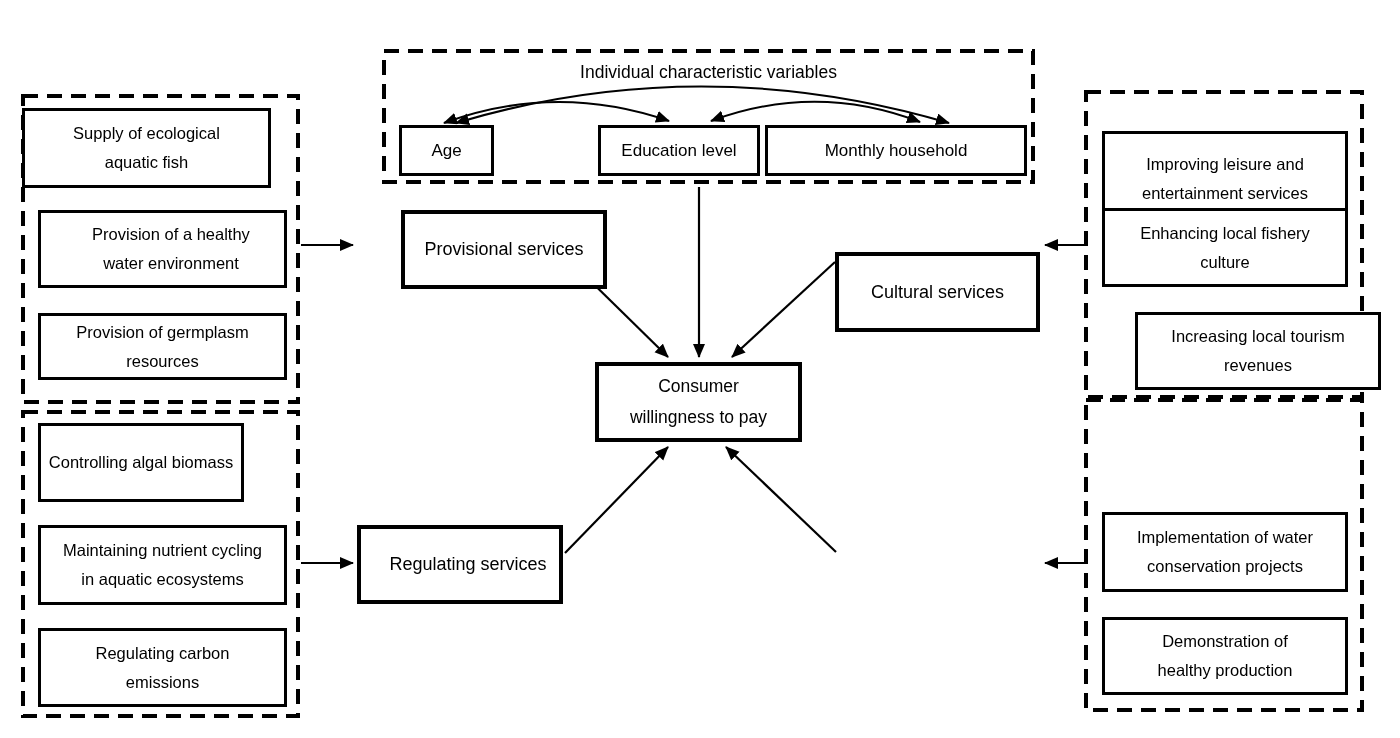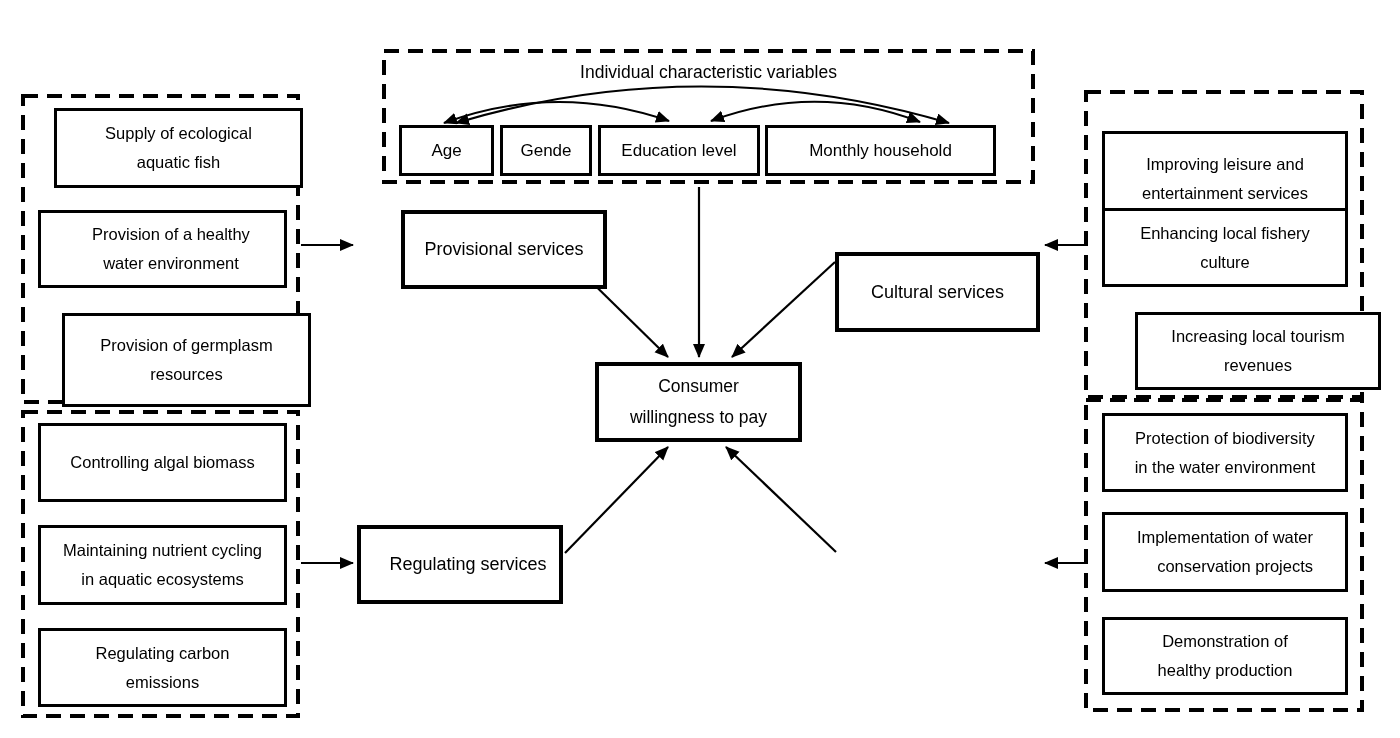--- a/index.html
+++ b/index.html
@@ -82,47 +82,44 @@
     <path d="M 836 552 L 726 447" fill="none" stroke="#000" stroke-width="2.2" marker-end="url(#arrow)"></path>
 
     <path d="M 301 245 L 353 245" fill="none" stroke="#000" stroke-width="2.2" marker-end="url(#arrow)"></path>
     <path d="M 301 563 L 353 563" fill="none" stroke="#000" stroke-width="2.2" marker-end="url(#arrow)"></path>
     <path d="M 1085 245 L 1045 245" fill="none" stroke="#000" stroke-width="2.2" marker-end="url(#arrow)"></path>
     <path d="M 1085 563 L 1045 563" fill="none" stroke="#000" stroke-width="2.2" marker-end="url(#arrow)"></path>
   </svg>
 
   <div class="group-title" style="left:384px; top:62px; width:649px;">Individual characteristic variables</div>
   <div class="box var-box" style="left:399px; top:125px; width:95px;  height:51px;">Age</div>
-  <div class="box var-box" style="left:500px; top:125px; width:92px;  height:51px;">Gende</div>
   <div class="box var-box" style="left:598px; top:125px; width:162px; height:51px;">Education level</div>
-  <div class="box var-box" style="left:765px; top:125px; width:231px; height:51px;">Monthly household</div>
+  <div class="box var-box" style="left:765px; top:125px; width:262px; height:51px;">Monthly household</div>
 
-  <div class="box" style="left:54px; top:108px; width:249px; height:80px;">Supply of ecological
+  <div class="box" style="left:22px; top:108px; width:249px; height:80px;">Supply of ecological
 aquatic fish</div>
   <div class="box" style="left:38px; top:210px; width:249px; height:78px;padding-left:17px;">Provision of a healthy
 water environment</div>
-  <div class="box" style="left:38px; top:313px; width:249px; height:94px;margin-left:24px;">Provision of germplasm
+  <div class="box" style="left:38px; top:313px; width:249px; height:67px;">Provision of germplasm
 resources</div>
 
-  <div class="box" style="left:38px; top:423px; width:249px; height:79px;">Controlling algal biomass</div>
+  <div class="box" style="left:38px; top:423px; width:206px; height:79px;">Controlling algal biomass</div>
   <div class="box" style="left:38px; top:525px; width:249px; height:80px;">Maintaining nutrient cycling
 in aquatic ecosystems</div>
   <div class="box" style="left:38px; top:628px; width:249px; height:79px;">Regulating carbon
 emissions</div>
 
   <div class="box" style="left:1102px; top:107px; width:246px; height:96px;margin-top:24px;">Improving leisure and
 entertainment services</div>
   <div class="box" style="left:1102px; top:208px; width:246px; height:79px;">Enhancing local fishery
 culture</div>
   <div class="box" style="left:1102px; top:312px; width:246px; height:78px;margin-left:33px;">Increasing local tourism
 revenues</div>
 
-  <div class="box" style="left:1102px; top:413px; width:246px; height:79px;">Protection of biodiversity
-in the water environment</div>
-  <div class="box" style="left:1102px; top:512px; width:246px; height:80px;text-align:right;">Implementation of water
+  <div class="box" style="left:1102px; top:512px; width:246px; height:80px;">Implementation of water
 conservation projects</div>
   <div class="box" style="left:1102px; top:617px; width:246px; height:78px;">Demonstration of
 healthy production</div>
 
   <div class="box service-box" style="left:357px; top:210px; width:206px; height:79px;margin-left:44px;">Provisional services</div>
   <div class="box service-box" style="left:835px; top:208px; width:205px; height:80px;margin-top:44px;">Cultural services</div>
   <div class="box service-box" style="left:357px; top:525px; width:206px; height:79px;padding-left:16px;">Regulating services</div>
 
   <div class="box center-box" style="left:595px; top:362px; width:207px; height:80px;">Consumer
 willingness to pay</div>

